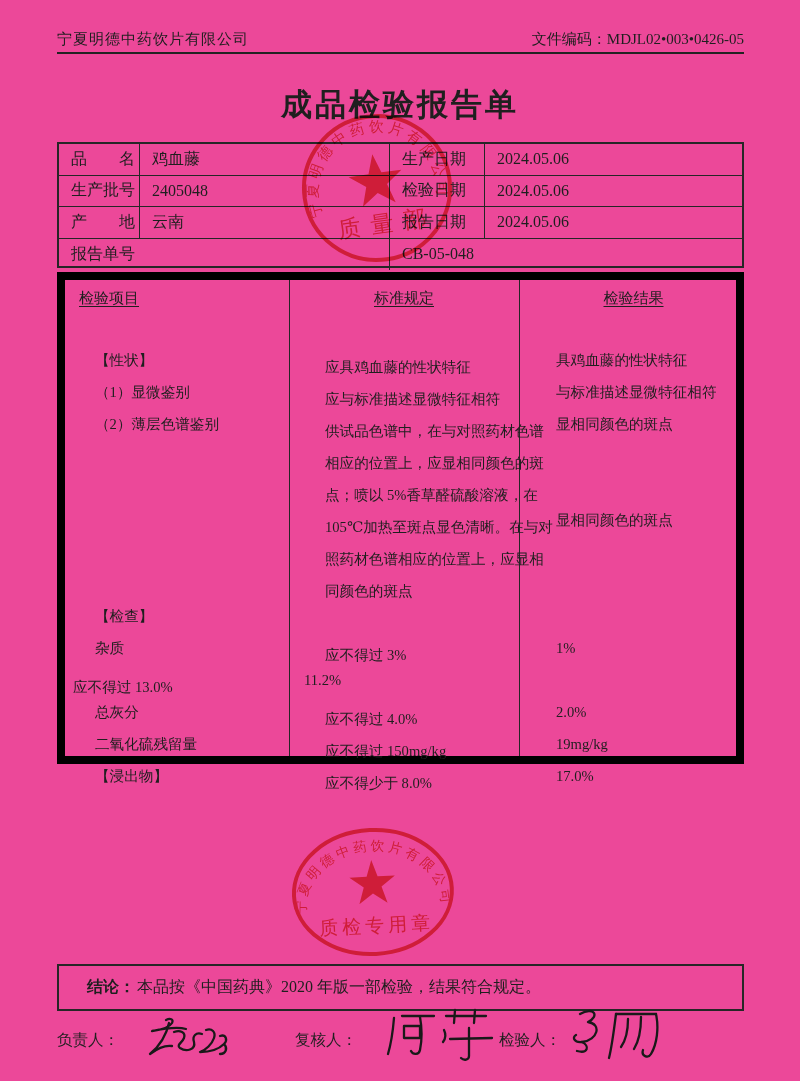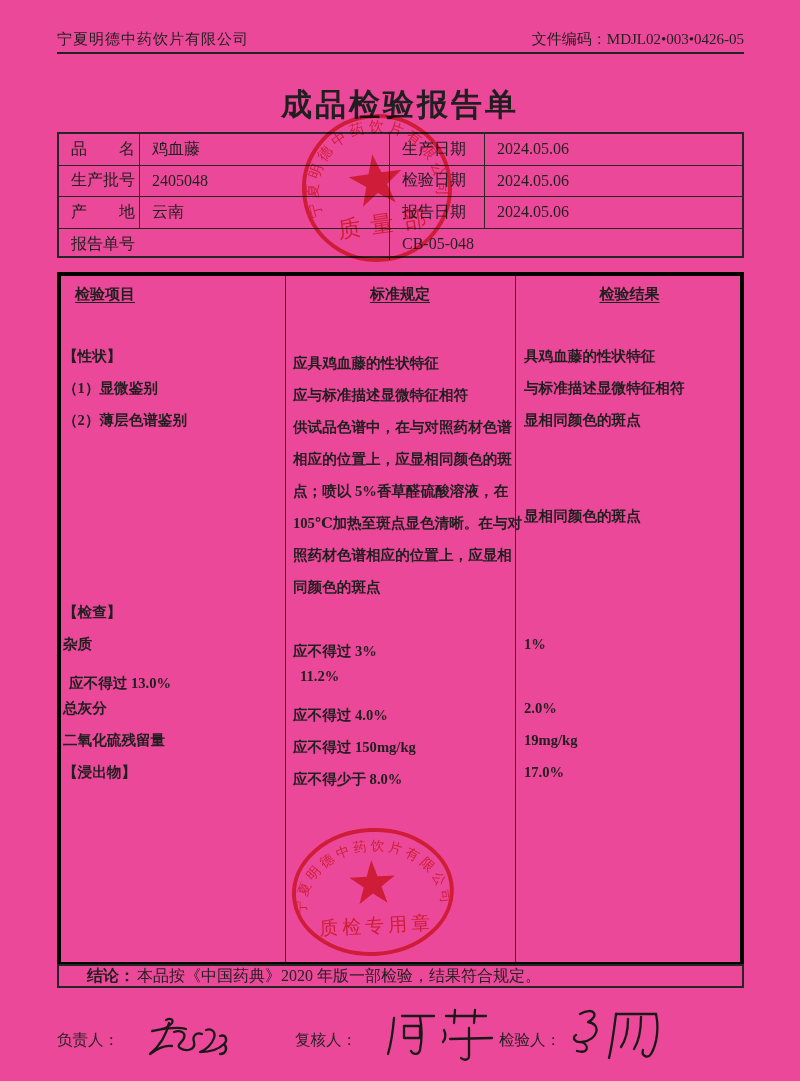--- a/index.html
+++ b/index.html
@@ -11,54 +11,53 @@
   .abs{position:absolute;}
   
   .lh-company{left:57px;top:30px;font-size:15px;letter-spacing:1px;}
   .lh-code{right:56px;top:30px;font-size:15px;}
   .lh-rule{left:57px;top:52px;width:687px;height:2px;background:#222;}
   
   .doc-title{left:0;top:84px;width:800px;text-align:center;
     font-size:31px;font-weight:bold;letter-spacing:3px;}
   
   .info-table{
-    left:57px;top:132px;width:687px;height:126px;box-sizing:border-box;
+    left:57px;top:142px;width:687px;height:126px;box-sizing:border-box;
     display:grid;grid-template-columns:81px 250px 95px 1fr;
     grid-template-rows:repeat(4,31.5px);
     border:2px solid #262626;font-size:16px;
   }
   .ic{border-right:1px solid #262626;border-bottom:1px solid #262626;
     display:flex;align-items:center;padding:0 12px;box-sizing:border-box;
     white-space:nowrap;overflow:visible;}
   .ic.last-col{border-right:none;}
   .ic.last-row{border-bottom:none;}
   .ic.span-left{grid-column:1 / 3;}
   .ic.span-right{grid-column:3 / 5;}
   
   .insp-table{
-    left:57px;top:272px;width:687px;height:694px;box-sizing:border-box;
-    border:4px solid #000000;
-    font-weight:bold;
+    left:57px;top:272px;width:687px;height:492px;box-sizing:border-box;
+    border:8px solid #000000;
   }
   .vdiv{position:absolute;top:0;bottom:0;width:1px;background:#262626;}
   .vdiv.v1{left:224px;}
   .vdiv.v2{left:454px;}
   .col-h{position:absolute;top:9px;font-size:15px;text-decoration:underline;text-underline-offset:3px;}
   .col-h.h1{left:14px;}
   .col-h.h2{left:224px;width:230px;text-align:center;}
   .col-h.h3{left:454px;width:229px;text-align:center;}
   .insp-body{position:absolute;top:64px;left:0;right:0;}
   .insp-line{display:flex;height:32px;align-items:center;}
   .icell{box-sizing:border-box;white-space:nowrap;overflow:visible;font-size:14.6px;}
-  .insp-item{width:224px;padding-left:2px;}
+  .insp-item{width:224px;padding-left:2px;margin-left:28px;}
   .insp-standard{width:230px;padding-left:8px;margin-top:15px;}
   .insp-result{flex:1;padding-left:9px;}
   
   .conclusion{
-    left:57px;top:964px;width:687px;height:24px;box-sizing:border-box;
+    left:57px;top:964px;width:687px;height:47px;box-sizing:border-box;
     border:2px solid #262626;display:flex;align-items:center;
     padding-left:28px;font-size:16px;
   }
   .conclusion b{font-weight:bold;margin-right:2px;}
   
   .sig-label{font-size:15.5px;top:1030px;}
   .sig-label.s1{left:57px;}
   .sig-label.s2{left:295px;}
   .sig-label.s3{left:499px;}
   .sig-svg{position:absolute;}

